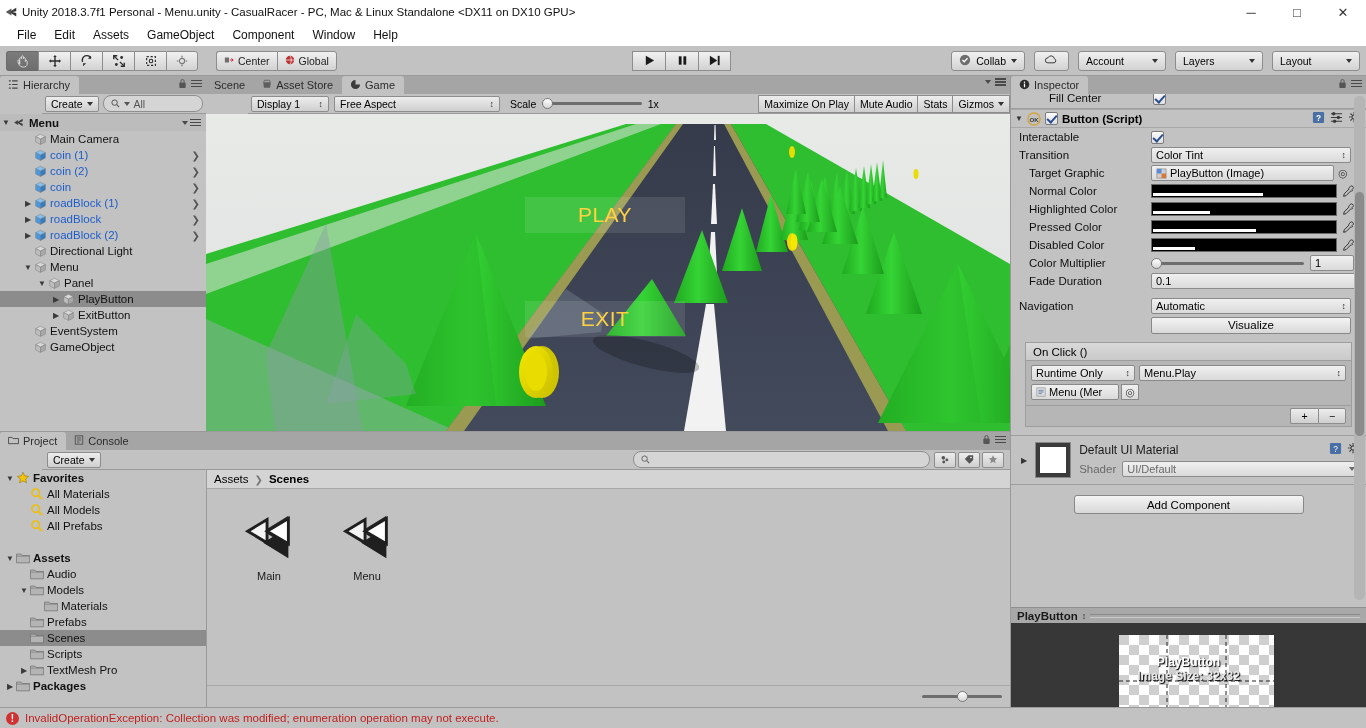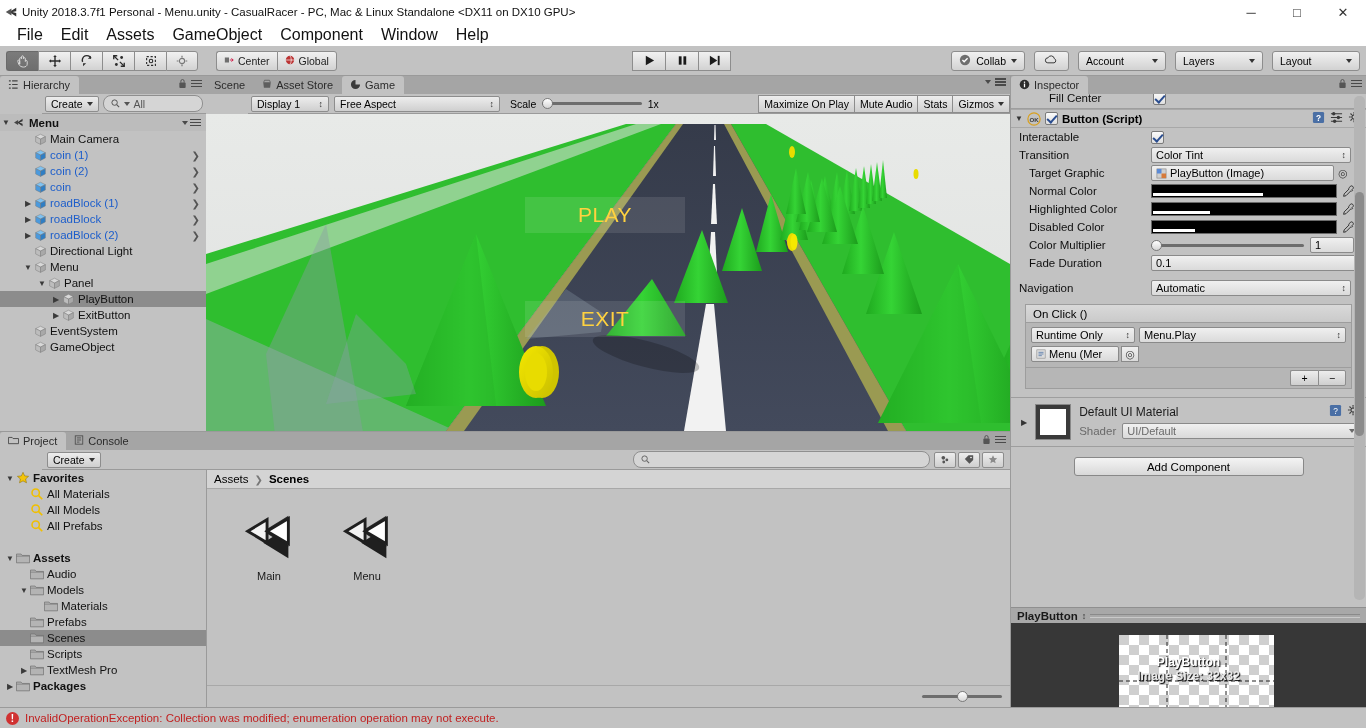--- a/index.html
+++ b/index.html
@@ -11,21 +11,21 @@
   #titlebar{ height:24px; background:#ffffff; display:flex; align-items:center;
      border-bottom:0px solid #ddd; }
   #titlebar .unity-logo{ width:22px; height:24px; display:flex; align-items:center; justify-content:center; }
   #titlebar .ttl{ font-size:11.5px; color:#111; flex:1; }
   #wbtns{ display:flex; height:24px; }
   #wbtns div{ width:46px; height:24px; display:flex; align-items:center; justify-content:center;
      font-size:13px; color:#333; }
 
   
   #menubar{ height:22px; background:#fff; display:flex; align-items:center; padding-left:8px; gap:0; }
-  #menubar span{ padding:2px 9px; font-size:16px; color:#111; }
+  #menubar span{ padding:2px 9px; font-size:12px; color:#111; }
 
   
   #toolbar{ height:30px; background:#c2c2c2; display:flex; align-items:center;
       border-bottom:1px solid #9a9a9a; position:relative; }
   .tgrp{ display:flex; margin-left:6px; }
   .tbtn{ height:20px; min-width:32px; background:linear-gradient(#f1f1f1,#d2d2d2);
       border:1px solid #8d8d8d; border-right:none; display:flex; align-items:center;
       justify-content:center; color:#222; font-size:10.5px; }
   .tbtn:last-child{ border-right:1px solid #8d8d8d; }
   .tgrp .tbtn:first-child{ border-radius:3px 0 0 3px; }
@@ -1059,20 +1059,31 @@
       <div class="colorbar" style="width:186px">
           <i style="width:31%"></i>
         </div>
       <span class="eyed" style="margin-left:4px">
         <svg width="14" height="14" viewBox="0 0 14 14">
             <path d="M9.5 2.2a1.8 1.8 0 012.5 2.5l-1 1 .6.6-1 1-.6-.6-5 5-2.4.6.6-2.4 5-5-.6-.6 1-1z" fill="none" stroke="#333" stroke-width="1"></path>
           </svg>
       </span>
     </div>
     <div class="insp-row">
+      <span class="insp-lbl" style="width:122px;margin-left:10px">Pressed Color</span>
+      <div class="colorbar" style="width:186px">
+          <i style="width:56%"></i>
+        </div>
+      <span class="eyed" style="margin-left:4px">
+        <svg width="14" height="14" viewBox="0 0 14 14">
+            <path d="M9.5 2.2a1.8 1.8 0 012.5 2.5l-1 1 .6.6-1 1-.6-.6-5 5-2.4.6.6-2.4 5-5-.6-.6 1-1z" fill="none" stroke="#333" stroke-width="1"></path>
+          </svg>
+      </span>
+    </div>
+    <div class="insp-row">
       <span class="insp-lbl" style="width:122px;margin-left:10px">Disabled Color</span>
       <div class="colorbar" style="width:186px">
           <i style="width:23%"></i>
         </div>
       <span class="eyed" style="margin-left:4px">
         <svg width="14" height="14" viewBox="0 0 14 14">
             <path d="M9.5 2.2a1.8 1.8 0 012.5 2.5l-1 1 .6.6-1 1-.6-.6-5 5-2.4.6.6-2.4 5-5-.6-.6 1-1z" fill="none" stroke="#333" stroke-width="1"></path>
           </svg>
       </span>
     </div>
@@ -1093,20 +1104,25 @@
       <div class="field" style="width:205px">
         <span>0.1</span>
       </div>
     </div>
     <div style="height:7px"></div>
 
     <div class="insp-row">
       <span class="insp-lbl" style="width:132px">Navigation</span>
       <div class="field dd" style="width:200px">
         <span>Automatic</span>
+      </div>
+    </div>
+    <div class="insp-row" style="height:20px;">
+      <div class="btnWide" style="width:200px;margin-left:132px">
+        <span>Visualize</span>
       </div>
     </div>
     <div style="height:7px"></div>
 
     <div class="evtBox" style="margin:0 14px 0 14px;">
       <div class="evtHdr">
         <span>On Click ()</span>
       </div>
       <div style="padding:4px 5px 5px 5px;background:#b6b6b6;">
         <div style="display:flex;gap:4px;">

